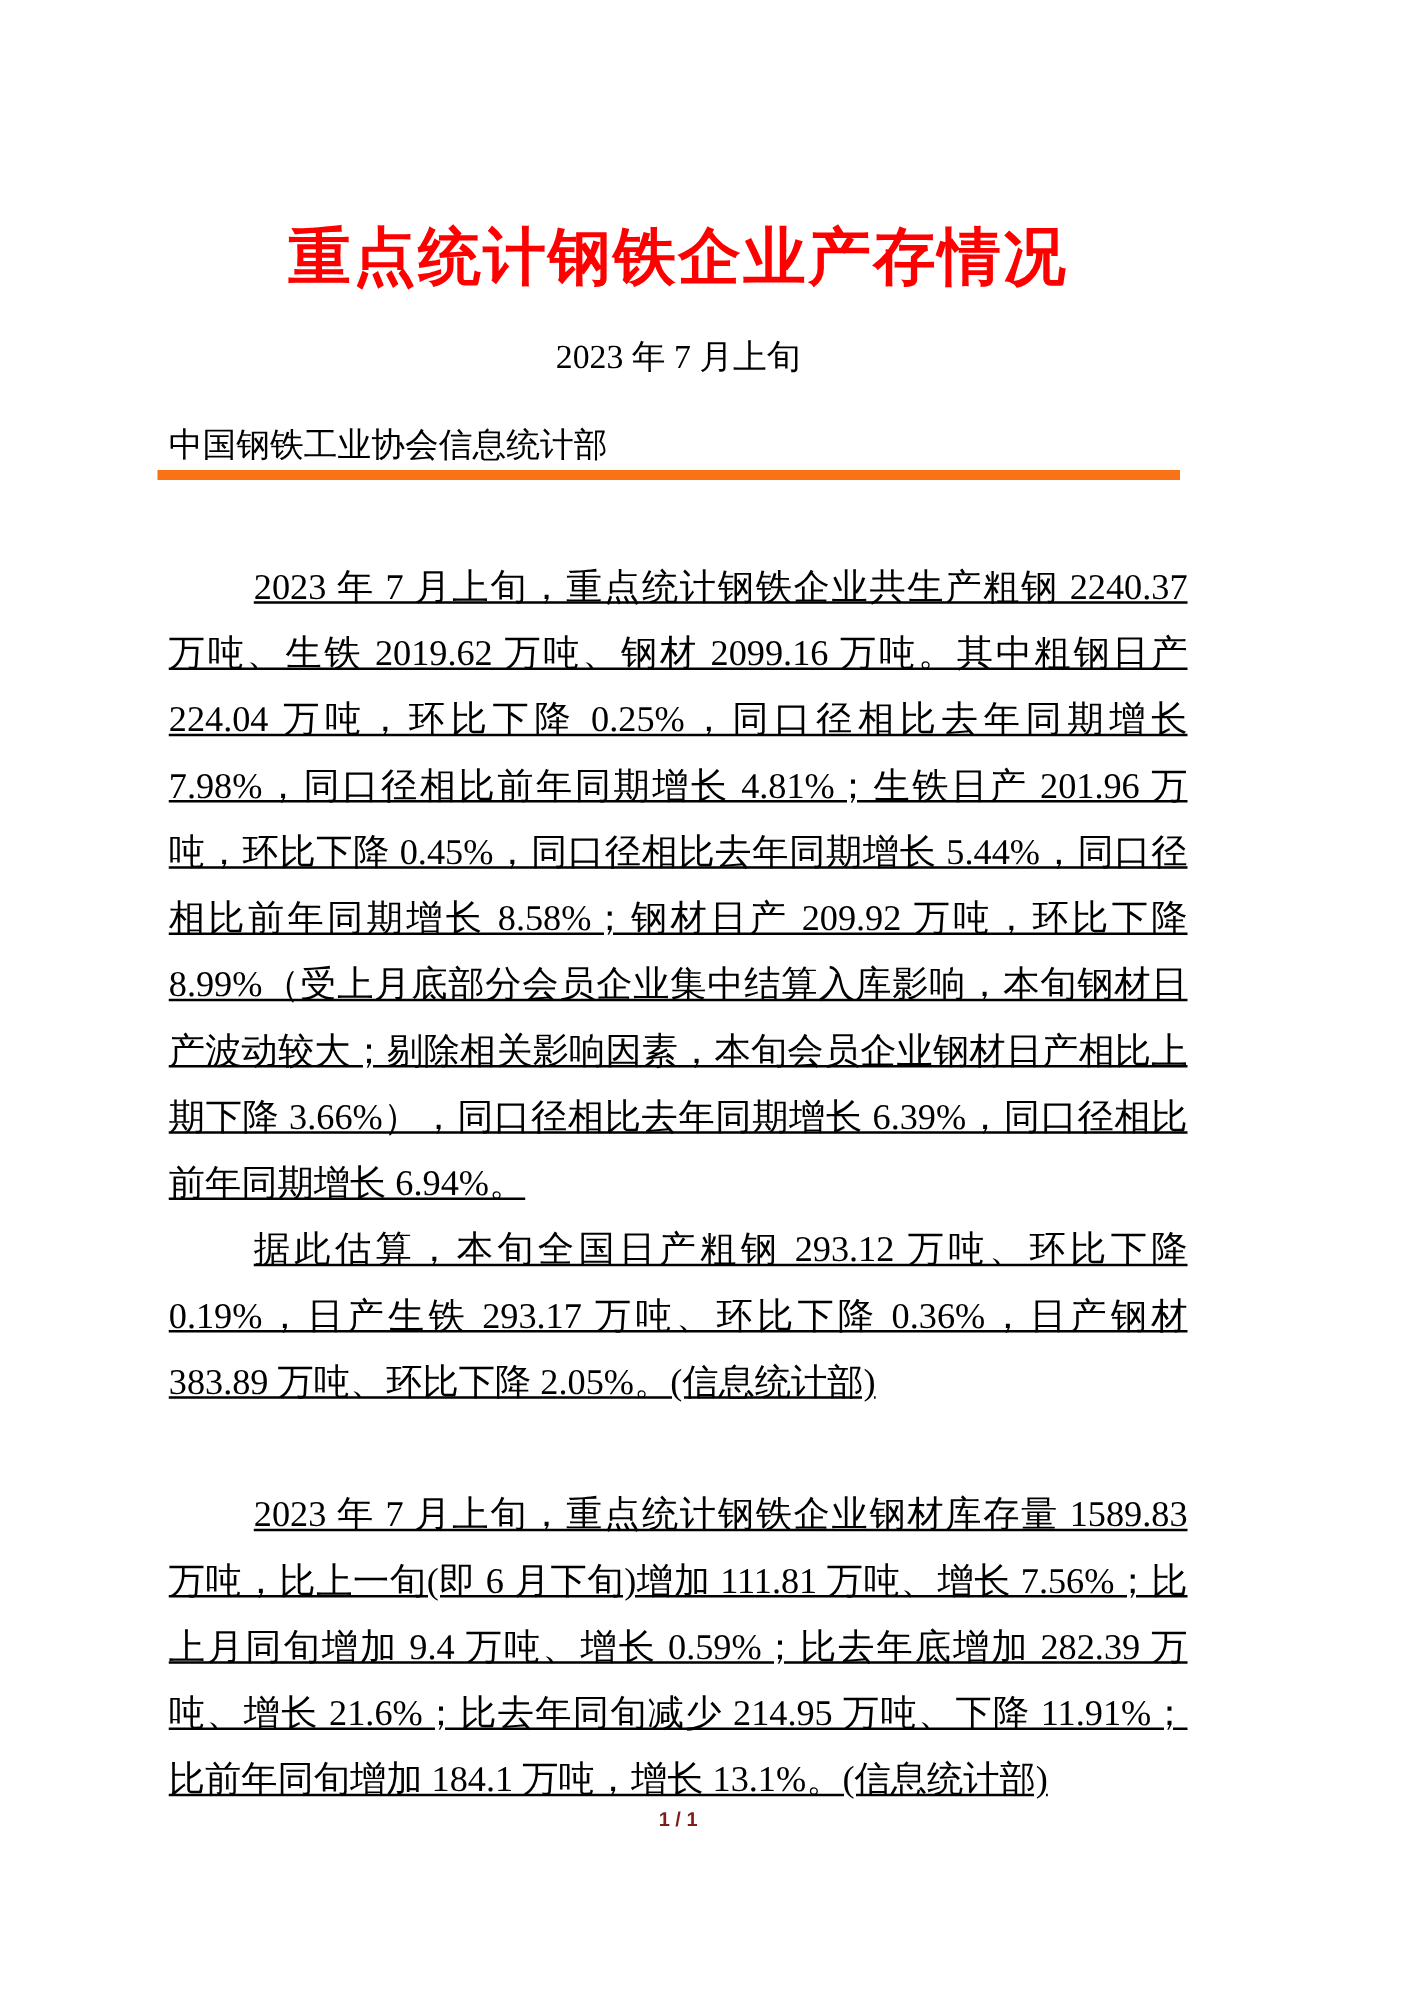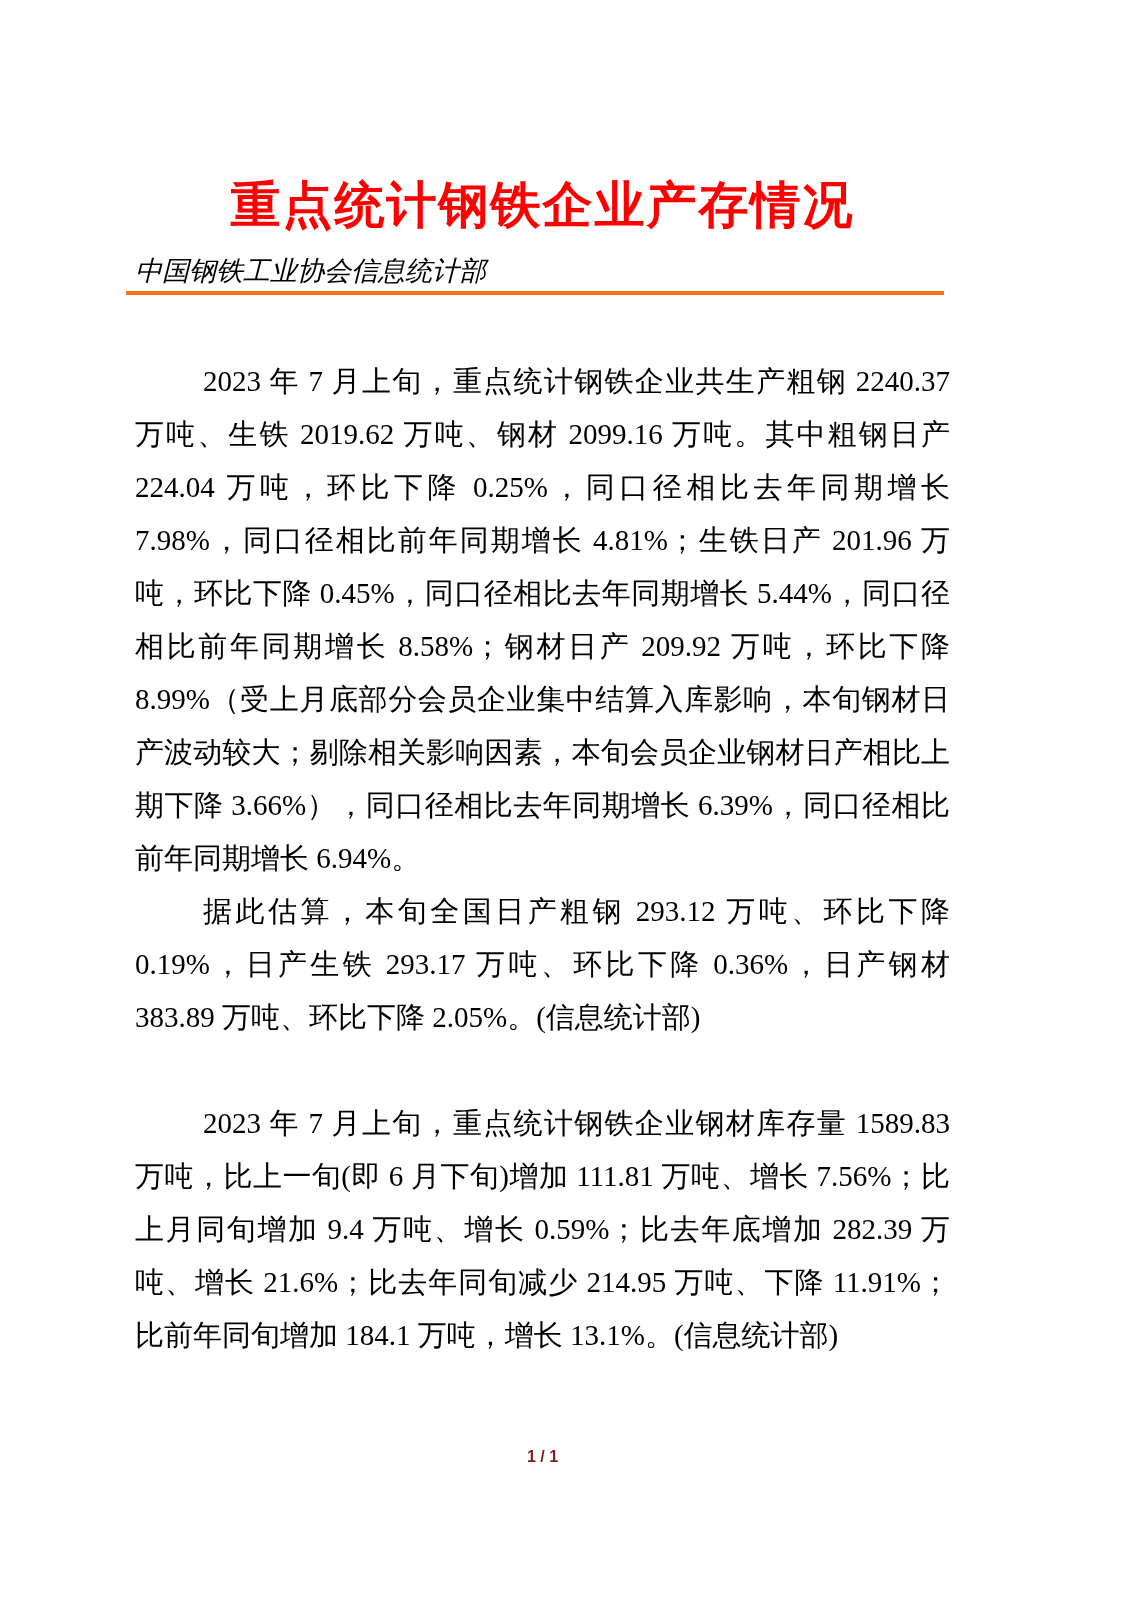--- a/index.html
+++ b/index.html
@@ -33,41 +33,41 @@
     text-align: center;
     white-space: nowrap;
   }
   .doc-subtitle {
     margin-top: 36px;
     font-size: 27px;
     line-height: 34px;
     text-align: center;
   }
   .org-line {
-    margin-top: 22px;
+    margin-top: 37px;
     margin-left: -9px;
     margin-right: 6px;
     padding-bottom: 3px;
-    border-bottom: 4px solid #f97316;
-    font-style: italic;
+    border-bottom: 8px solid #f97316;
   }
   .org-line .org-text {
     padding-left: 9px;
     font-size: 27px;
     line-height: 34px;
   }
   .body-text {
     margin-top: 60px;
   }
   .body-text p {
     margin: 0;
     font-size: 29px;
     line-height: 53px;
     text-align: justify;
     text-indent: 68px;
+    text-decoration: underline;
   }
   .body-text p.spaced {
     margin-top: 53px;
   }
   .page-footer {
     position: absolute;
     top: 1446px;
     left: 135px;
     right: 181px;
     text-align: center;
@@ -79,20 +79,21 @@
   }
 </style>
 </head>
 <body>
 
 <div class="page">
   <div class="content">
 
     <div class="doc-title">重点统计钢铁企业产存情况</div>
 
+    <div class="doc-subtitle">2023 年 7 月上旬</div>
 
     <div class="org-line">
       <span class="org-text">中国钢铁工业协会信息统计部</span>
     </div>
 
     <div class="body-text">
       <p>2023 年 7 月上旬，重点统计钢铁企业共生产粗钢 2240.37 万吨、生铁 2019.62 万吨、钢材 2099.16 万吨。其中粗钢日产 224.04 万吨，环比下降 0.25%，同口径相比去年同期增长 7.98%，同口径相比前年同期增长 4.81%；生铁日产 201.96 万吨，环比下降 0.45%，同口径相比去年同期增长 5.44%，同口径相比前年同期增长 8.58%；钢材日产 209.92 万吨，环比下降 8.99%（受上月底部分会员企业集中结算入库影响，本旬钢材日产波动较大；剔除相关影响因素，本旬会员企业钢材日产相比上期下降 3.66%），同口径相比去年同期增长 6.39%，同口径相比前年同期增长 6.94%。</p>
       <p>据此估算，本旬全国日产粗钢 293.12 万吨、环比下降 0.19%，日产生铁 293.17 万吨、环比下降 0.36%，日产钢材 383.89 万吨、环比下降 2.05%。(信息统计部)</p>
       <p class="spaced">2023 年 7 月上旬，重点统计钢铁企业钢材库存量 1589.83 万吨，比上一旬(即 6 月下旬)增加 111.81 万吨、增长 7.56%；比上月同旬增加 9.4 万吨、增长 0.59%；比去年底增加 282.39 万吨、增长 21.6%；比去年同旬减少 214.95 万吨、下降 11.91%；比前年同旬增加 184.1 万吨，增长 13.1%。(信息统计部)</p>
     </div>

